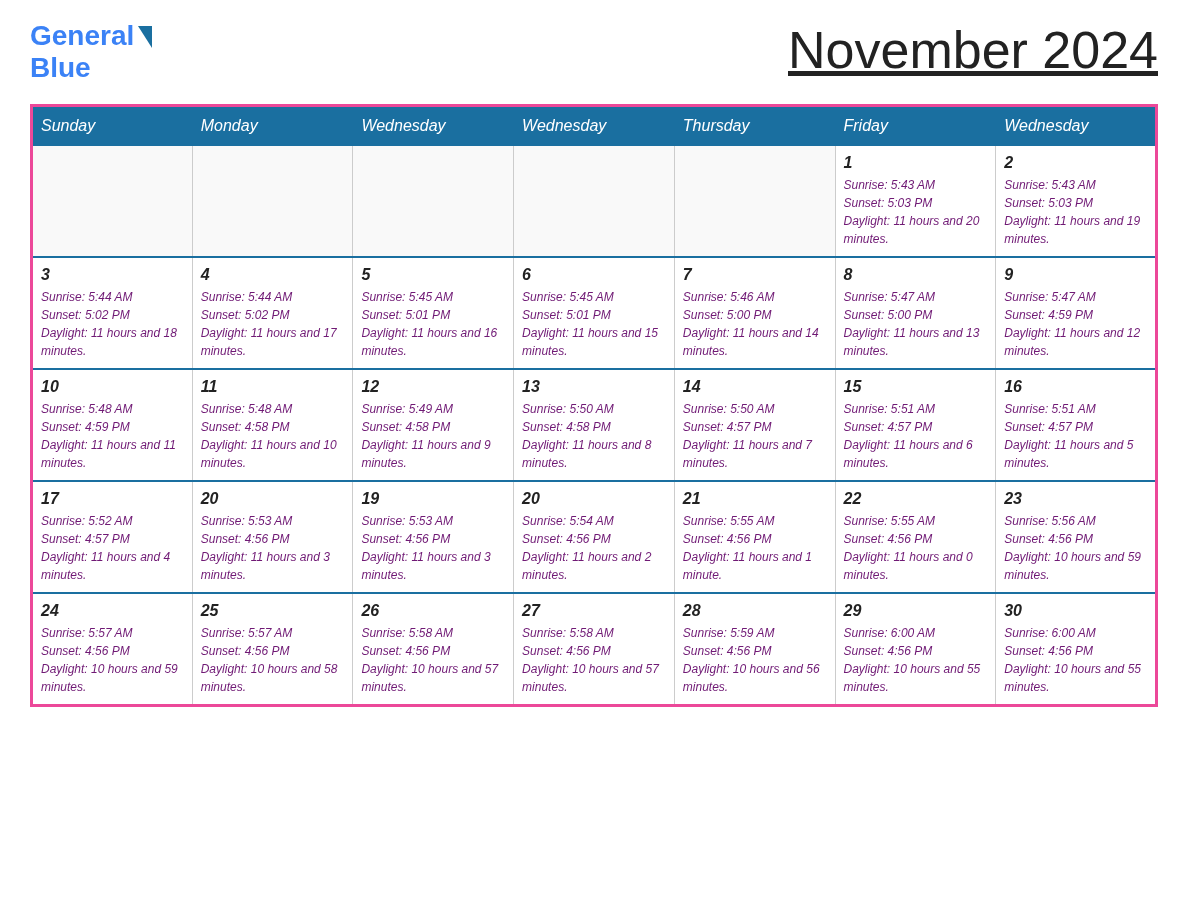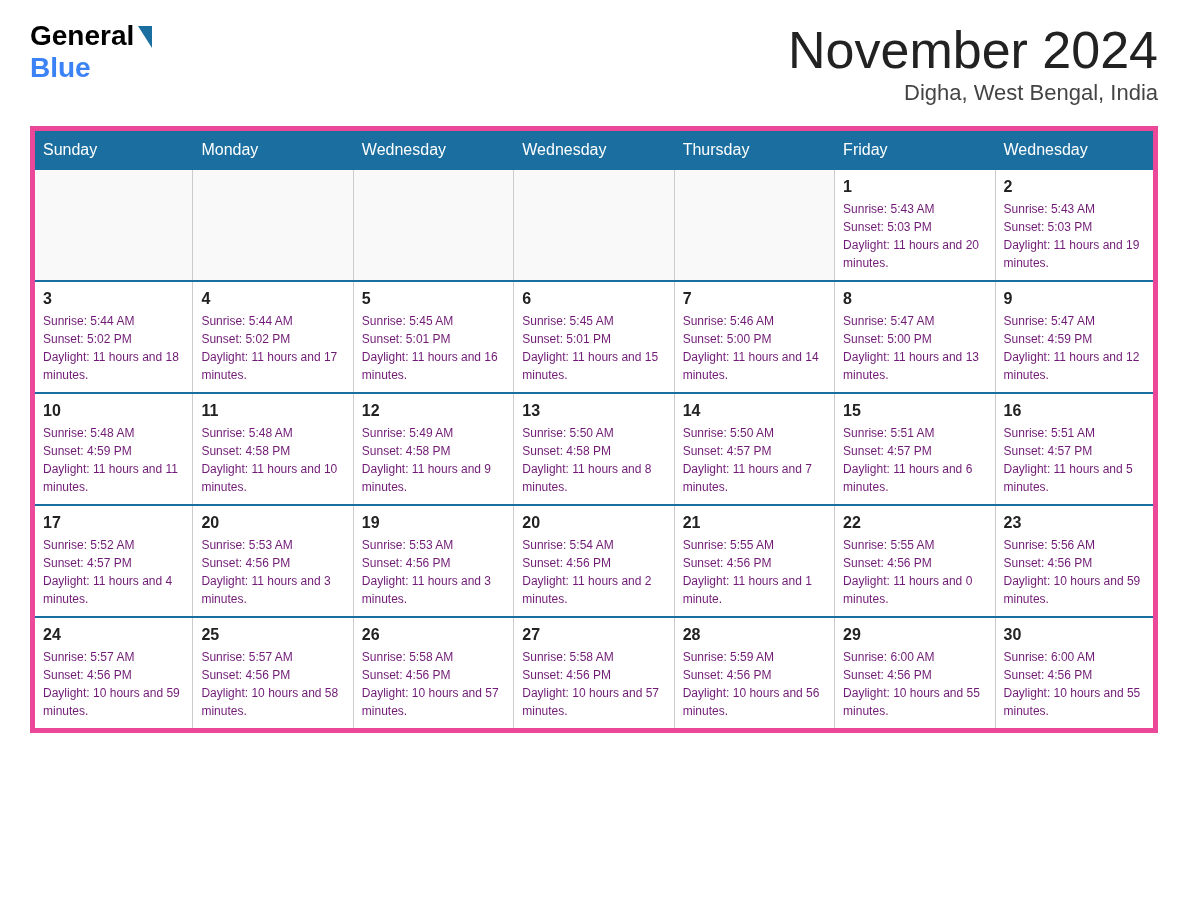--- a/index.html
+++ b/index.html
@@ -17,21 +17,21 @@
       margin-bottom: 20px;
     }
     .logo {
       display: flex;
       flex-direction: column;
       align-items: flex-start;
     }
     .logo-general {
       font-size: 28px;
       font-weight: bold;
-      color: #000000;
+      color: #3b82f6;
       display: flex;
       align-items: center;
     }
     .logo-triangle {
       width: 0;
       height: 0;
       border-left: 14px solid transparent;
       border-right: 0px solid transparent;
       border-top: 22px solid #1a6fa0;
       margin-left: 4px;
@@ -42,29 +42,31 @@
       font-weight: bold;
       color: #3b82f6;
     }
     .title-block {
       text-align: right;
     }
     .month-title {
       font-size: 52px;
       font-weight: normal;
       color: #222;
+      text-decoration: underline;
     }
     .location {
       font-size: 22px;
       color: #444;
     }
     .calendar {
       width: 100%;
       border-collapse: collapse;
-      border: 5px solid #ec4899;
+      border: 3px solid #ec4899;
+      font-style: italic;
     }
     .calendar th {
       background-color: #1a6fa0;
       color: #fff;
       text-align: left;
       padding: 10px 8px;
       font-size: 16px;
       font-weight: normal;
       border: 1px solid #1a6fa0;
     }
@@ -102,21 +104,20 @@
 <div class="header">
   <div class="logo">
     <div class="logo-general">
       <span>General</span>
       <div class="logo-triangle"></div>
     </div>
     <div class="logo-blue">Blue</div>
   </div>
   <div class="title-block">
     <div class="month-title">November 2024</div>
-    <div class="location">Digha, West Bengal, India</div>
   </div>
 </div>
 
 <table class="calendar">
   <thead>
     <tr>
 
     <th>Sunday</th>
         <th>Monday</th>
         <th>Wednesday</th>

